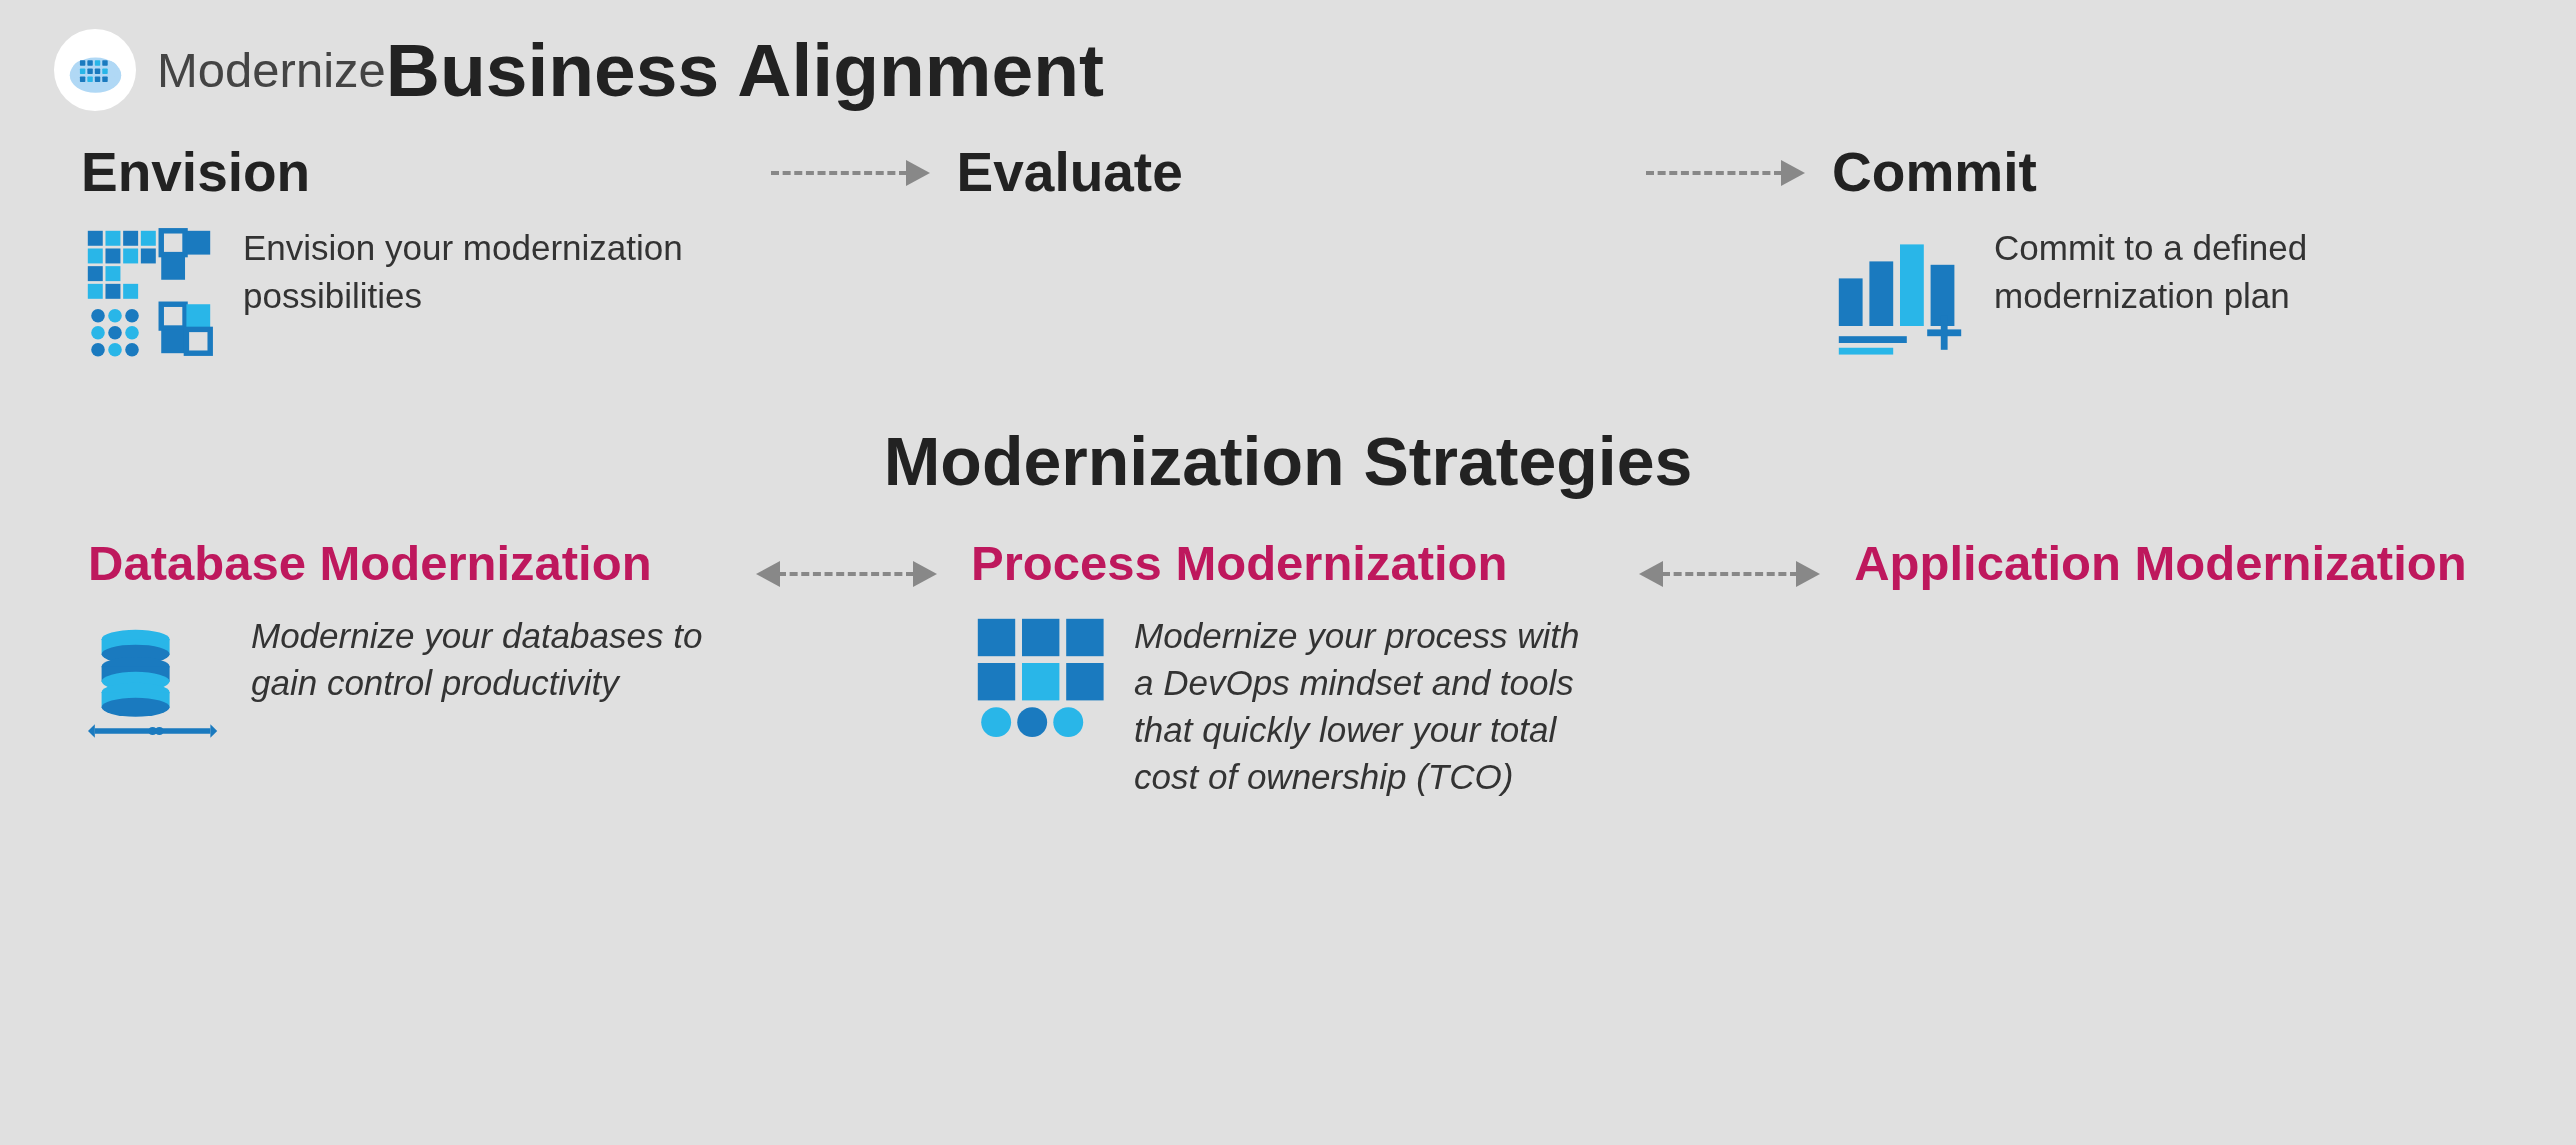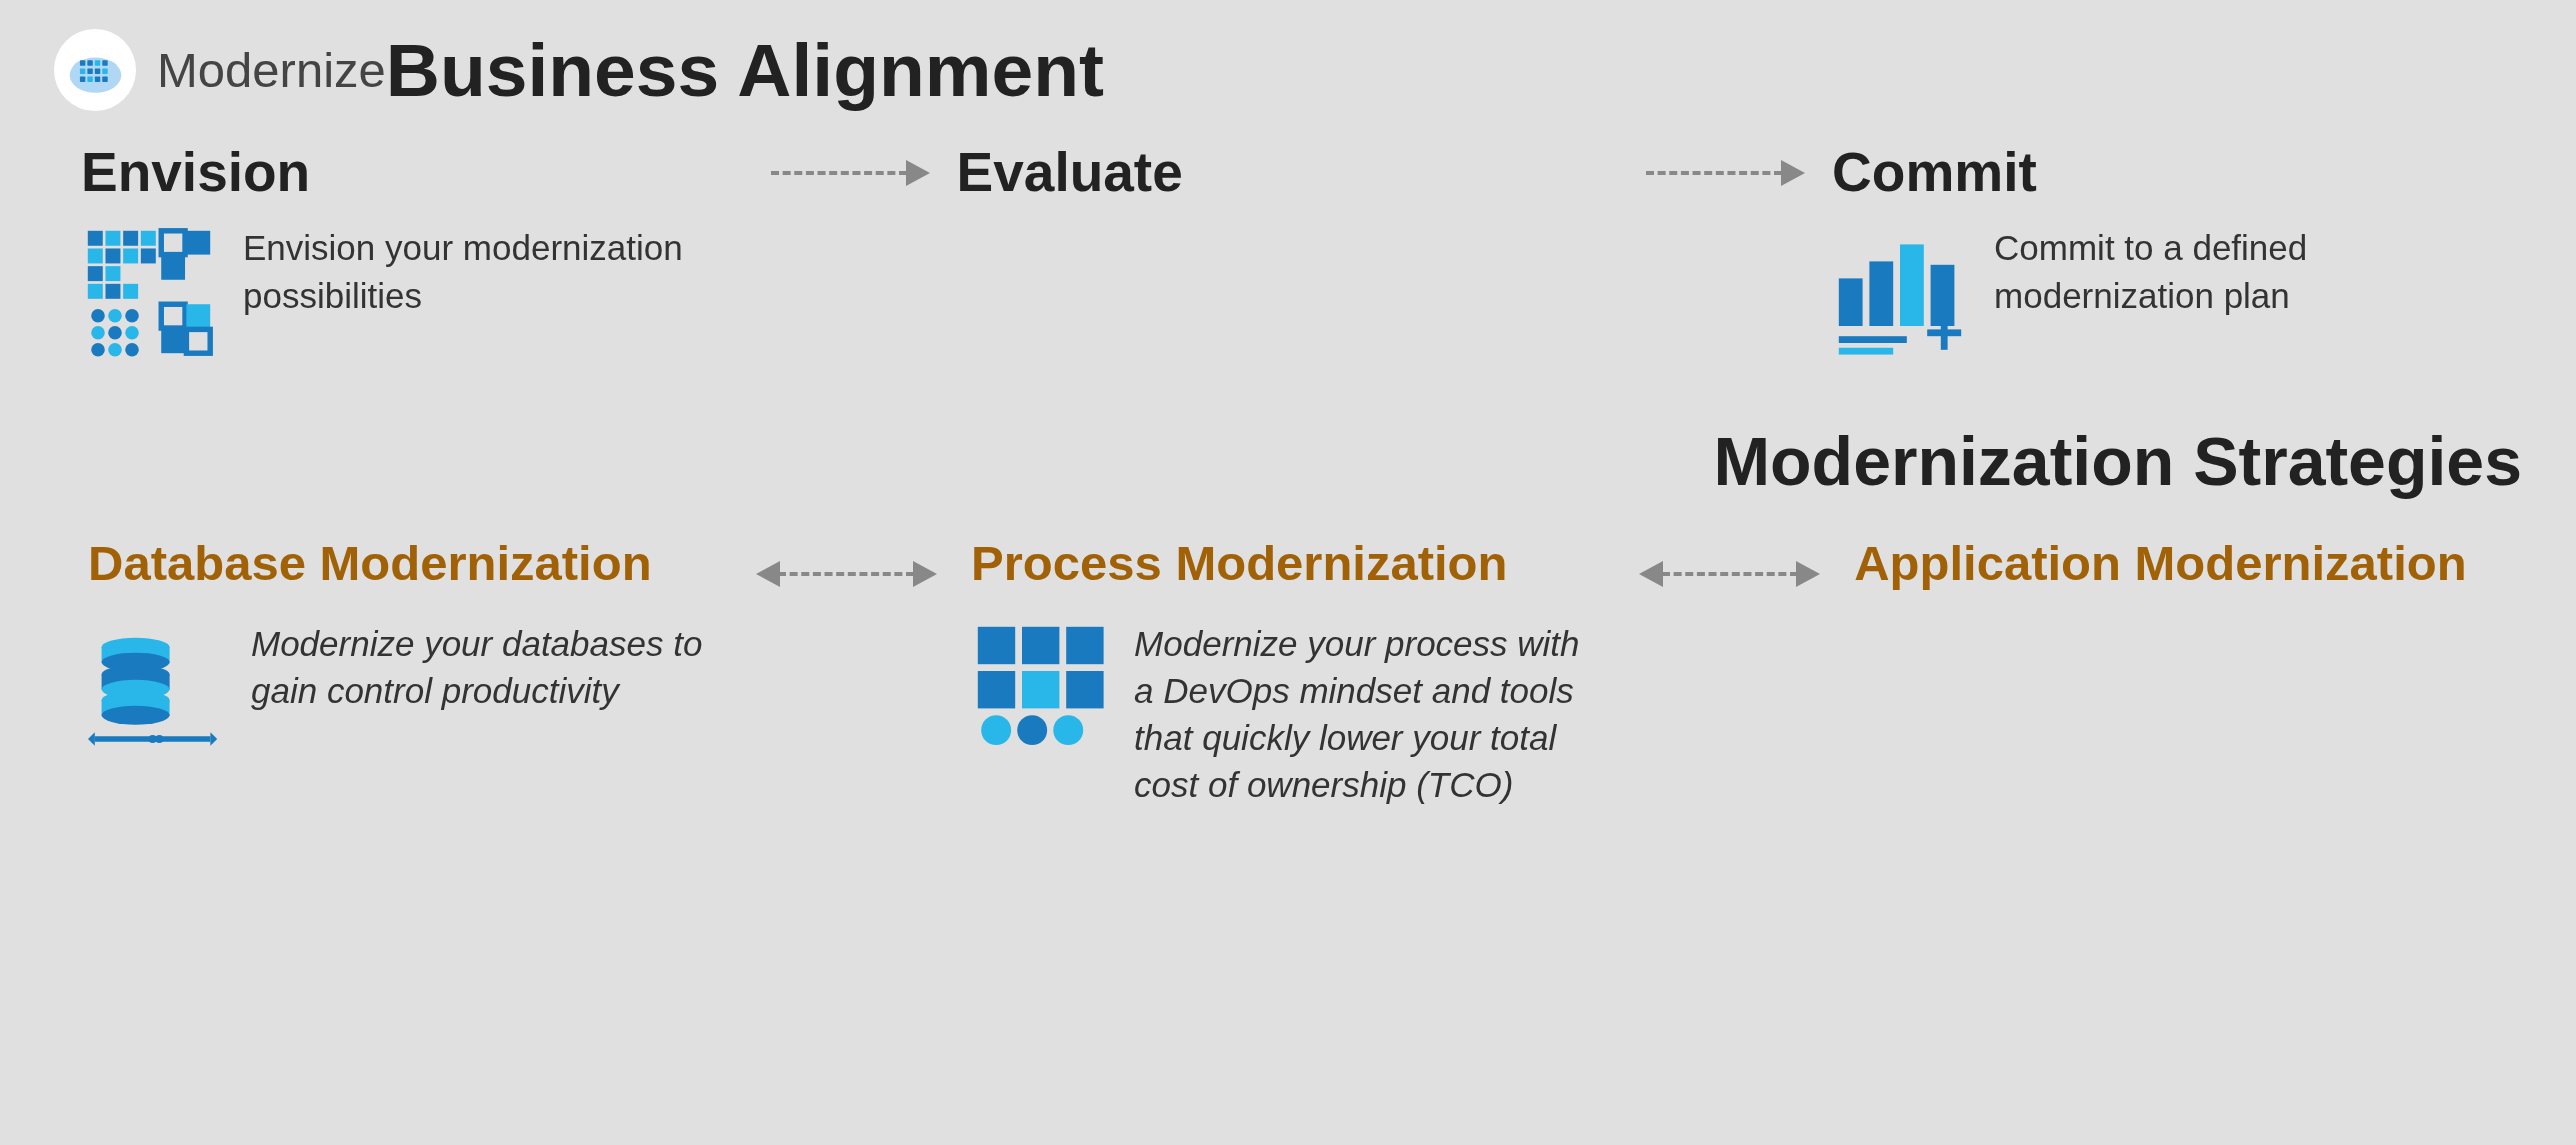--- a/index.html
+++ b/index.html
@@ -53,21 +53,21 @@
       font-weight: 700;
       color: #222;
       margin-right: 136px;
     }
 
     
     .section-title {
       font-size: 68px;
       font-weight: 700;
       color: #222;
-      text-align: right;
+      text-align: center;
       margin: 20.4px 0 34px 0;
     }
 
     
     .alignment-section {
       width: 100%;
       margin-bottom: 41px;
     }
 
     .steps-row {
@@ -159,23 +159,23 @@
       flex: 1;
       display: flex;
       flex-direction: column;
       align-items: flex-start;
       padding: 0 34px;
     }
 
     .strategy-title {
       font-size: 49px;
       font-weight: 700;
-      color: #a16207;
+      color: #be185d;
       line-height: 1.2;
-      margin-bottom: 27px;
+      margin-bottom: 19px;
     }
 
     .strategy-content {
       display: flex;
       align-items: flex-start;
       gap: 27px;
       font-style: italic;
     }
 
     .strategy-desc {

